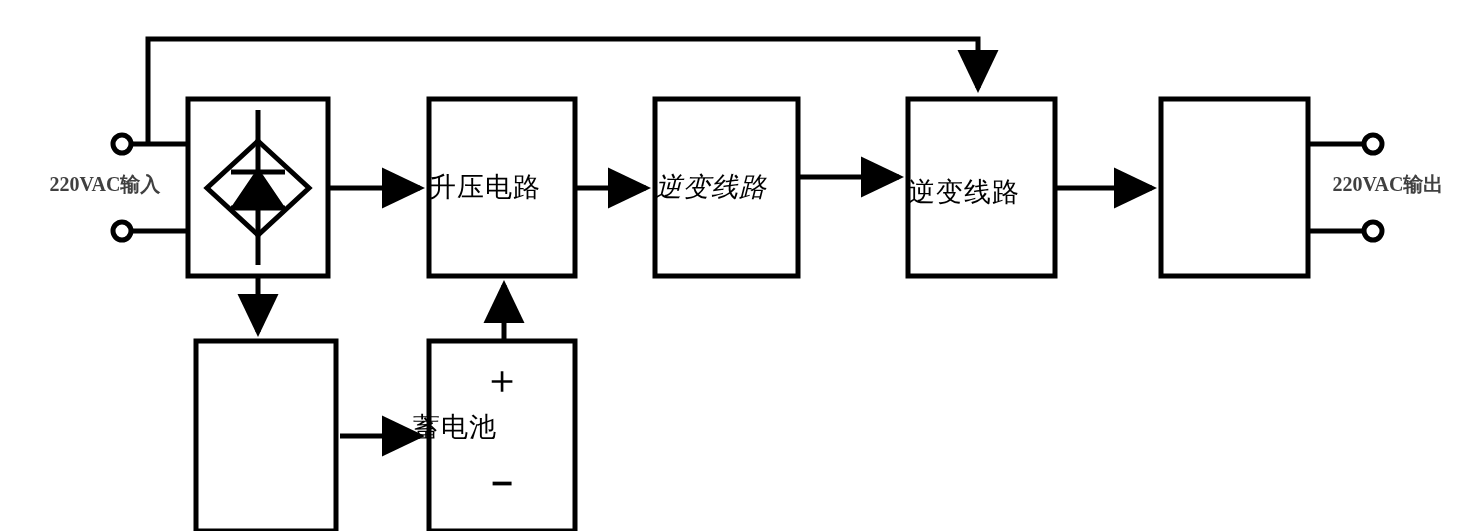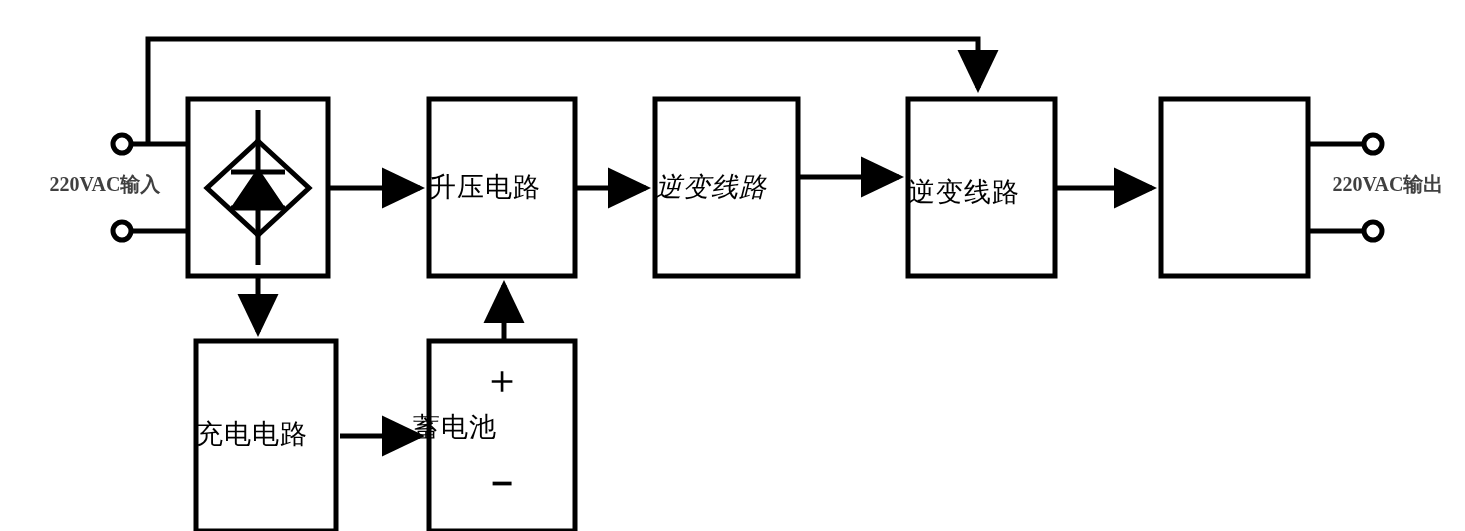--- a/index.html
+++ b/index.html
@@ -121,21 +121,20 @@
 
   <div class="term-label" style="left:1308px; top:174px; width:160px;">220VAC输出</div>
 
   <div class="blk-label" style="left:429px; top:174px; width:146px;">升压电路</div>
 
   <div class="blk-label" style="left:655px; top:174px; width:143px;font-style:italic;">逆变线路</div>
 
   <div class="blk-label" style="left:908px; top:179px; width:147px;">逆变线路</div>
 
 
-  <div class="blk-label" style="left:196px; top:421px; width:140px;">充电电路</div>
 
   <div class="blk-label" style="left:413px; top:414px; width:146px;">蓄电池</div>
 
   <div class="polarity pol-plus" style="left:429px; top:360px; width:146px;">＋</div>
 
   <div class="polarity pol-minus" style="left:429px; top:462px; width:146px;">－</div>
 
 </div>
 
 </body></html>

